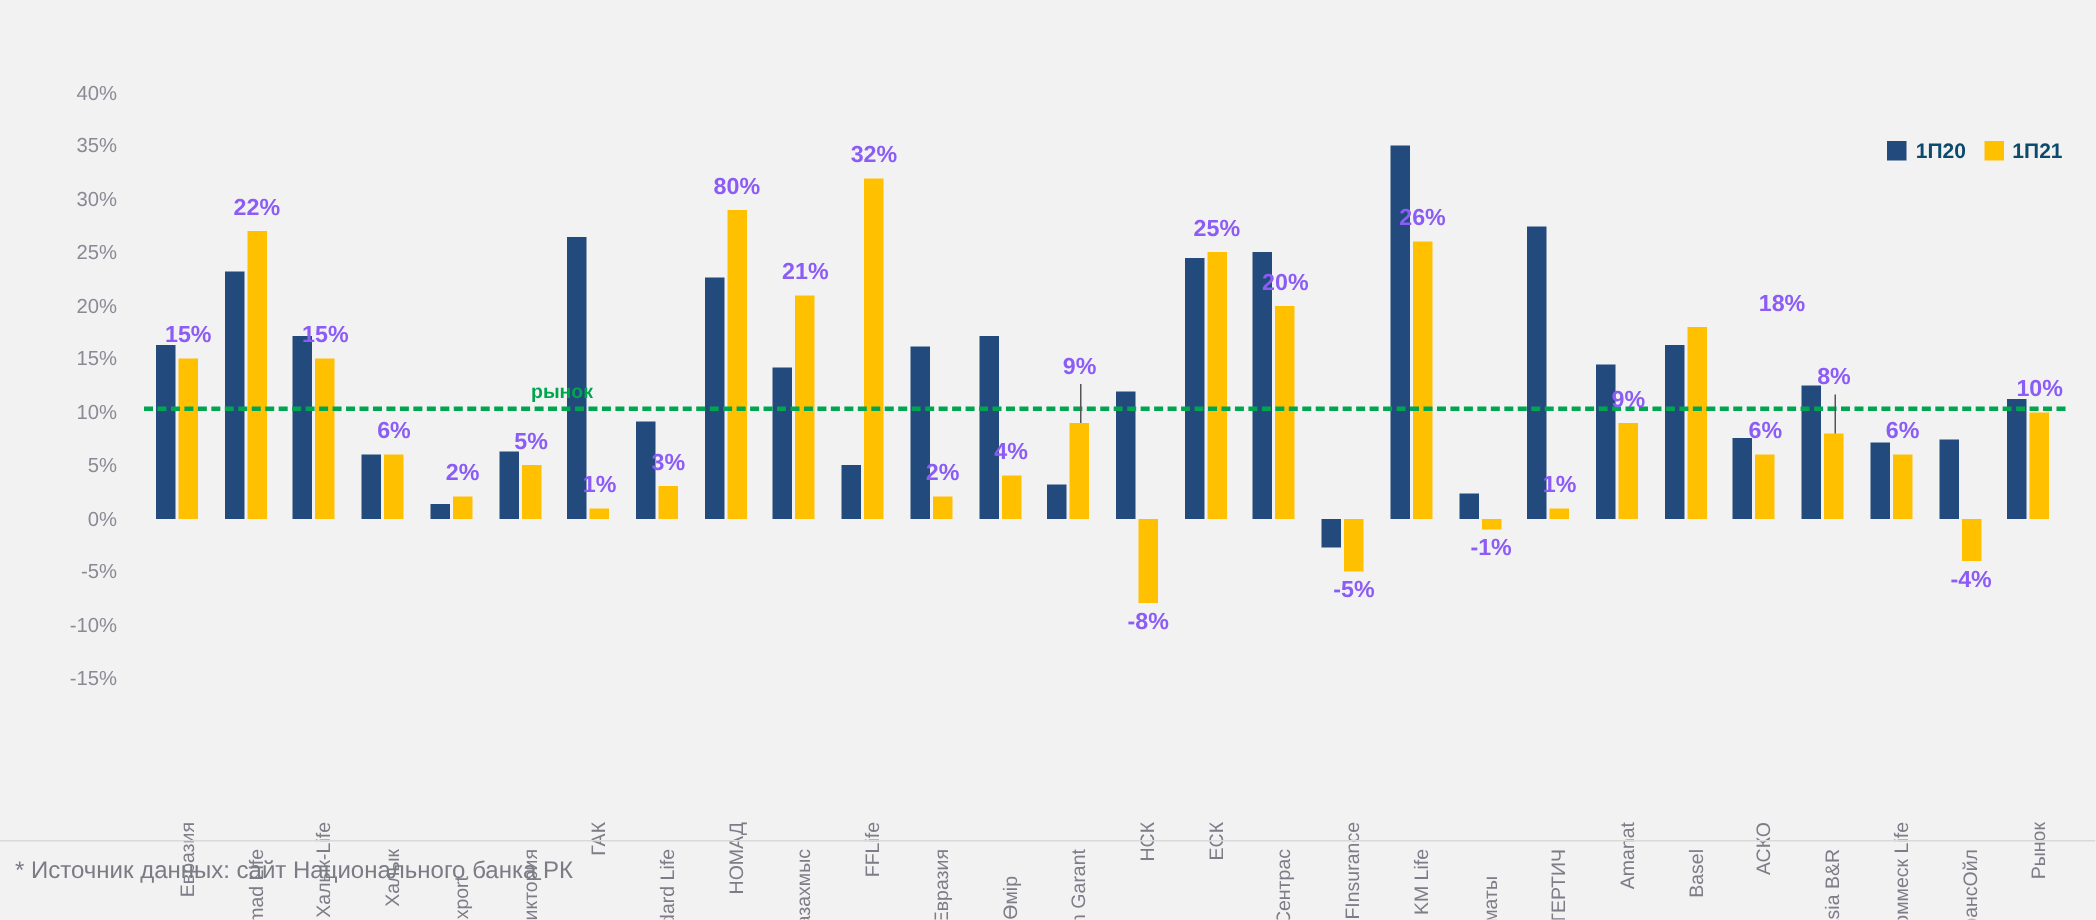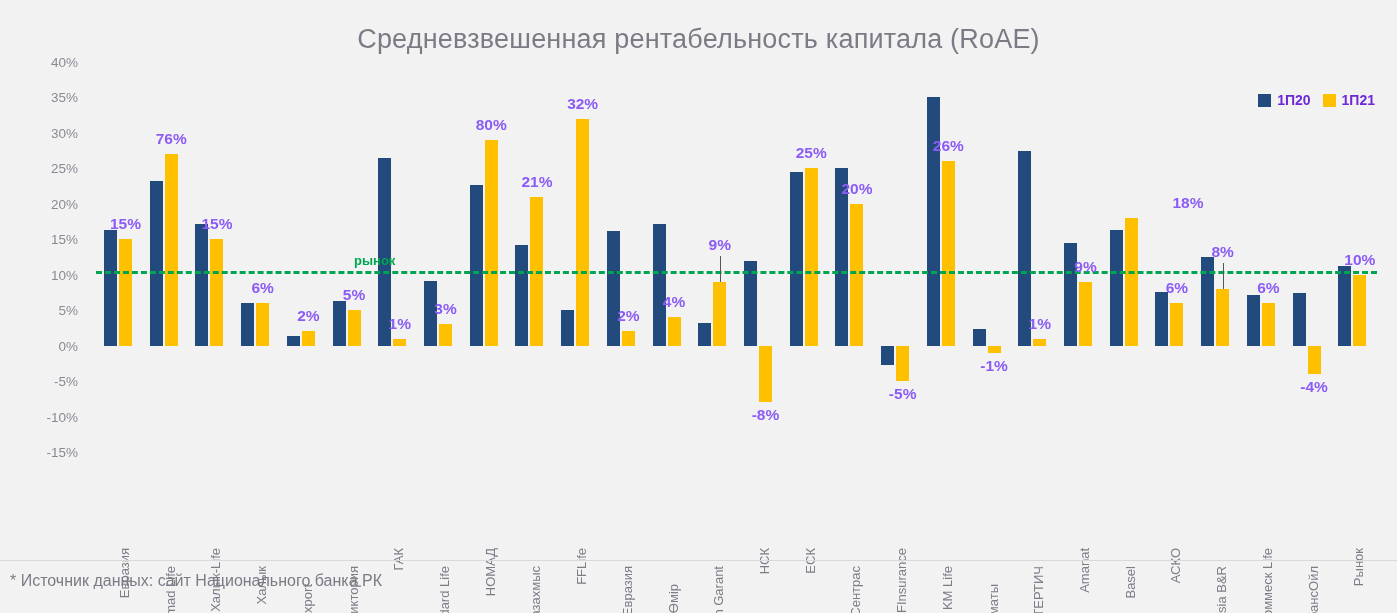--- a/index.html
+++ b/index.html
@@ -19,21 +19,21 @@
     text-align:center;
     font-size:27px;font-weight:400;color:#7b7b86;
     letter-spacing:.2px;
     white-space:nowrap;
   }
 
   
   .legend{
     position:absolute;right:22px;top:92px;
     display:flex;align-items:center;gap:12px;
-    font-size:14px;color:#6d28d9;font-weight:700;text-align:center;
+    font-size:14px;color:#0c4a6e;font-weight:700;text-align:center;
   }
   .legend-entry{display:flex;align-items:center;gap:6px;}
   .legend-swatch{width:13px;height:13px;display:inline-block;}
 
   
   .plot{
     position:absolute;
     left:96px;top:62px;
     width:1280px;height:390px;
   }
@@ -103,21 +103,20 @@
   .footer-right{
     position:absolute;right:14px;top:572px;
     font-size:16px;color:#7b7b86;white-space:nowrap;
   }
 </style>
 </head>
 <body>
 
 <div id="chart-root">
 
-  <div class="chart-title">Средневзвешенная рентабельность капитала (RoAE)</div>
 
   <div class="legend">
     <div class="legend-entry">
       <span class="legend-swatch" id="sw0" style="background: rgb(35, 74, 125);"></span>
       <span>1П20</span>
     </div>
     <div class="legend-entry">
       <span class="legend-swatch" id="sw1" style="background: rgb(255, 192, 0);"></span>
       <span>1П21</span>
     </div>
@@ -248,21 +247,21 @@
           <div class="bar prev" style="height: 52.4727px; top: 231.164px; background: rgb(35, 74, 125);"></div>
           <div class="bar curr" style="height: 28.3636px; top: 283.636px; background: rgb(255, 192, 0);"></div>
         </div>
         <div class="group" style="left: 1241.29px; width: 45.7143px;">
           <div class="bar prev" style="height: 79.4182px; top: 204.218px; background: rgb(35, 74, 125);"></div>
           <div class="bar curr" style="height: 70.9091px; top: 212.727px; background: rgb(255, 192, 0);"></div>
         </div>
         <div class="market-line" style="top: 209.182px; border-top-color: rgb(0, 165, 80);"></div>
         <div class="market-label" style="left: 258px; top: 191.182px; color: rgb(0, 165, 80);">рынок</div>
         <div class="dlabel" style="left: 29.5px; top: 153.273px;">15%</div>
-        <div class="dlabel" style="left: 75.2143px; top: 68.1818px;">76%</div>
+        <div class="dlabel" style="left: 75.2143px; top: 68.1818px;">22%</div>
         <div class="dlabel" style="left: 120.929px; top: 153.273px;">15%</div>
         <div class="dlabel" style="left: 166.643px; top: 217.091px;">6%</div>
         <div class="dlabel" style="left: 212.357px; top: 245.455px;">2%</div>
         <div class="dlabel" style="left: 258.071px; top: 224.182px;">5%</div>
         <div class="dlabel" style="left: 303.786px; top: 252.545px;">1%</div>
         <div class="dlabel" style="left: 349.5px; top: 238.364px;">3%</div>
         <div class="dlabel" style="left: 395.214px; top: 54px;">80%</div>
         <div class="dlabel" style="left: 440.929px; top: 110.727px;">21%</div>
         <div class="dlabel" style="left: 486.643px; top: 32.7273px;">32%</div>
         <div class="dlabel" style="left: 532.357px; top: 245.455px;">2%</div>

